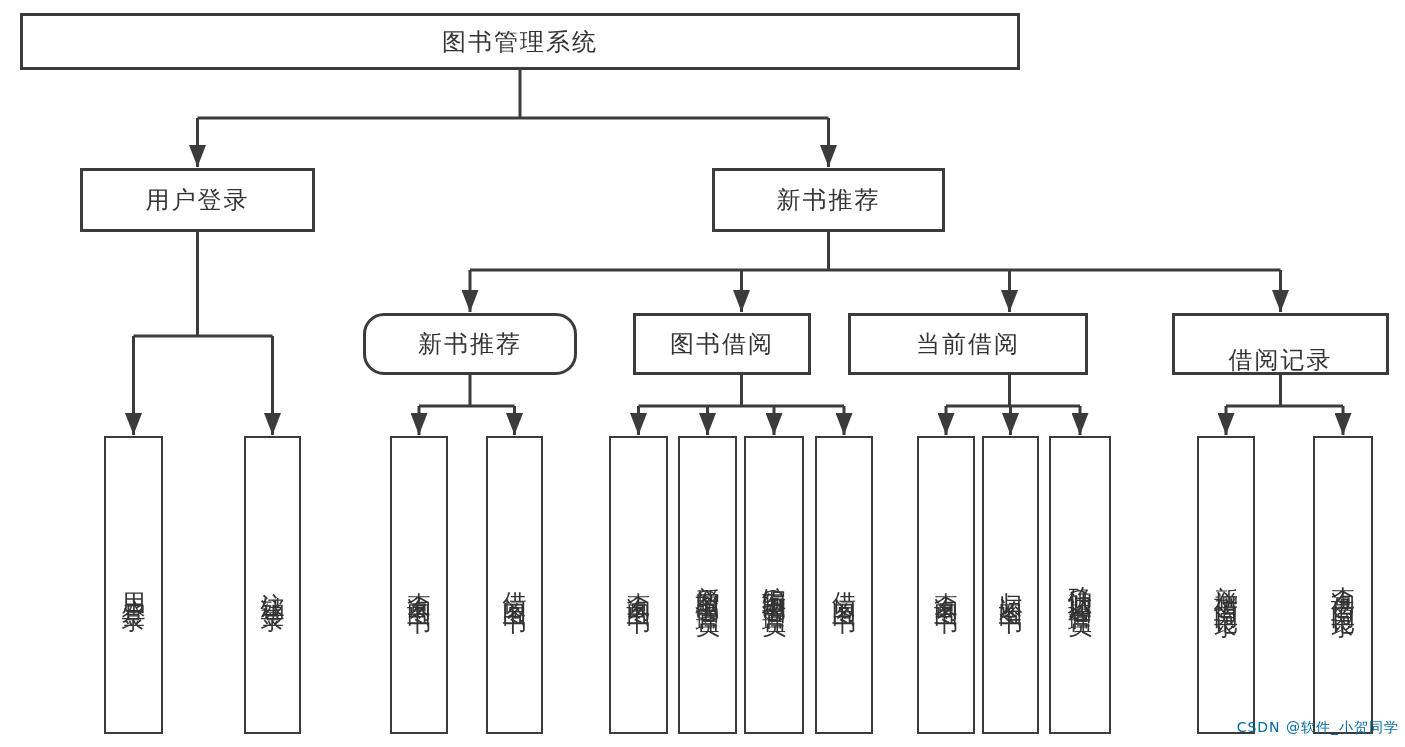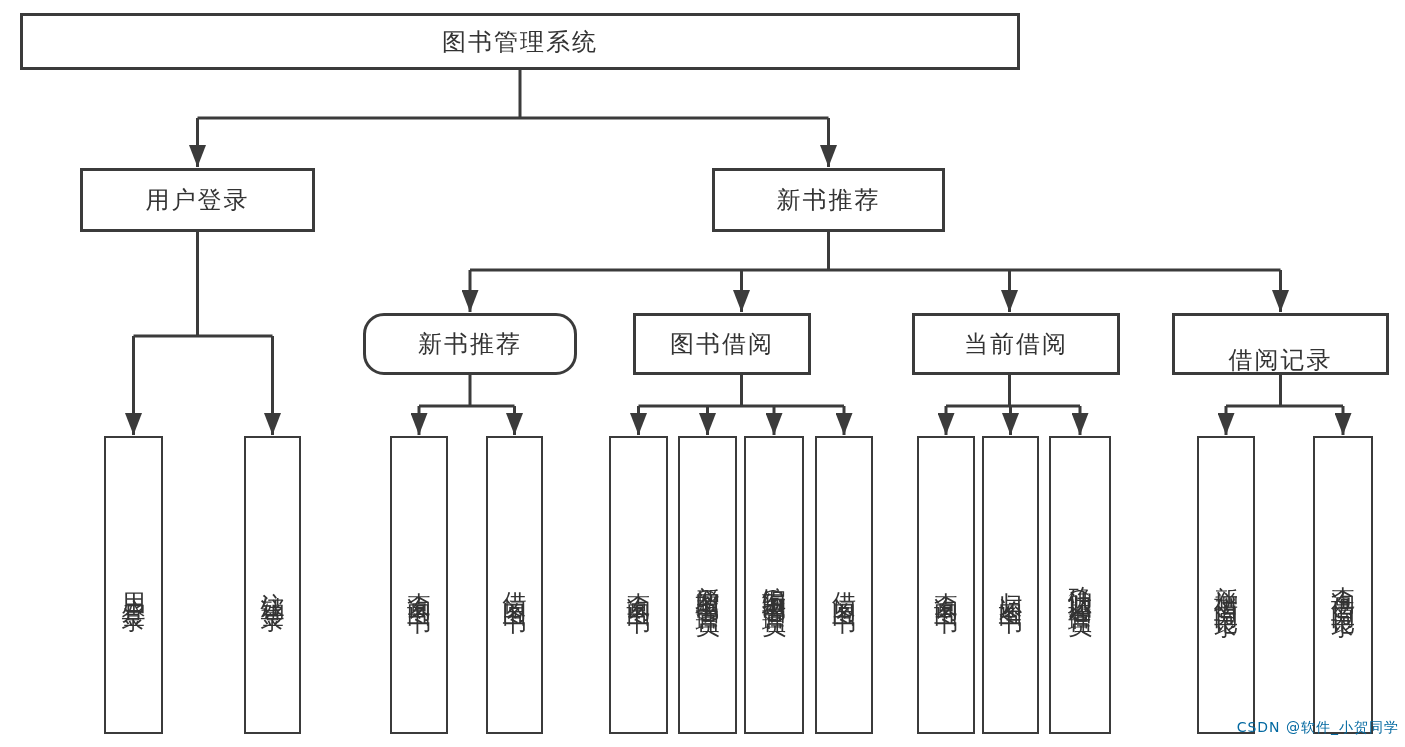--- a/index.html
+++ b/index.html
@@ -95,21 +95,21 @@
   <div class="node hbox" style="left:712px;top:168px;width:233px;height:64px;">
     <span>新书推荐</span>
   </div>
 
   <div class="node hbox" style="left:363px;top:313px;width:214px;height:62px;border-radius:21px;">
     <span>新书推荐</span>
   </div>
   <div class="node hbox" style="left:633px;top:313px;width:178px;height:62px;">
     <span>图书借阅</span>
   </div>
-  <div class="node hbox" style="left:912px;top:313px;width:208px;height:62px;">
+  <div class="node hbox" style="left:848px;top:313px;width:240px;height:62px;">
     <span>当前借阅</span>
   </div>
   <div class="node hbox" style="left:1172px;top:313px;width:217px;height:62px;align-items:flex-end;">
     <span>借阅记录</span>
   </div>
 
   <div class="node vbox" style="left:104px;top:436px;width:59px;height:298px;">
     <span class="vtext">用户登录</span>
   </div>
   <div class="node vbox" style="left:244px;top:436px;width:57px;height:298px;">

